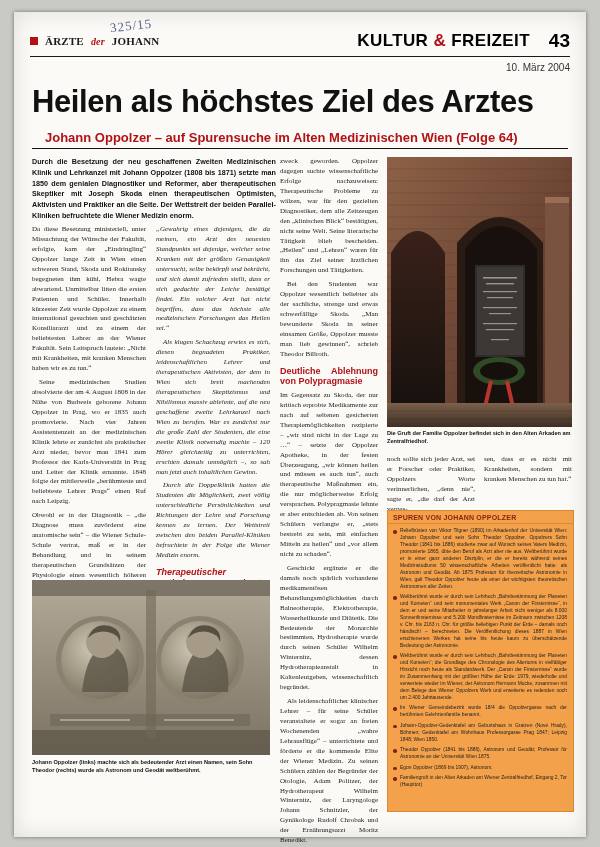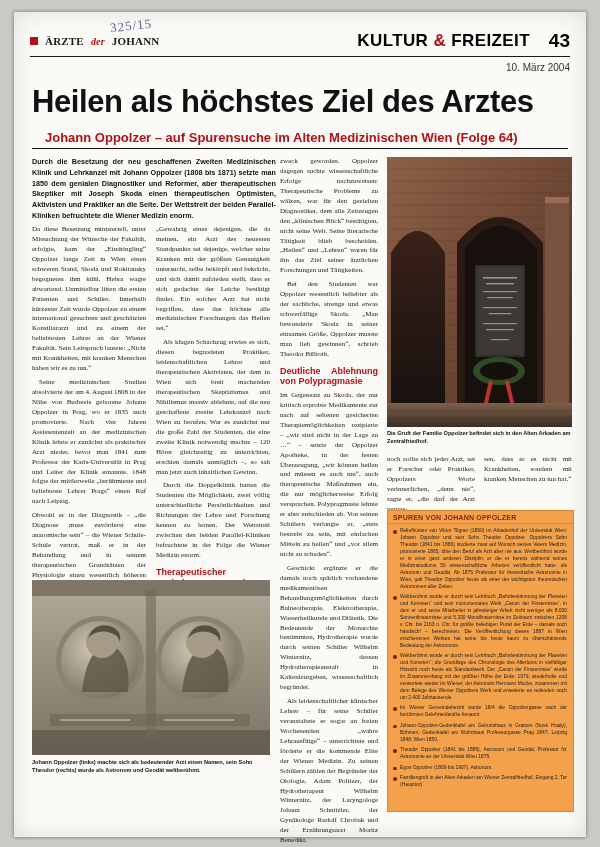--- a/index.html
+++ b/index.html
@@ -153,21 +153,21 @@
   .col p:first-child { text-indent: 0; }
   .subhd {
     font-family: "Liberation Sans", sans-serif;
     font-size: 9px;
     font-weight: bold;
     color: #b01217;
     line-height: 1.18;
     margin: 6px 0 4px 0;
   }
   .col1 { left: 18px;  top: 213px; width: 114px; }
-  .col2 { left: 142px; top: 213px; width: 114px; }
+  .col2 { left: 142px; top: 213px; width: 114px; font-style: italic; }
   .col3 { left: 266px; top: 145px; width: 98px; }
   .col4 { left: 373px; top: 443px; width: 88px; }
   .col5 { left: 470px; top: 443px; width: 88px; }
   
   .photo-main {
     position: absolute;
     left: 373px;
     top: 145px;
     width: 185px;
     height: 270px;

